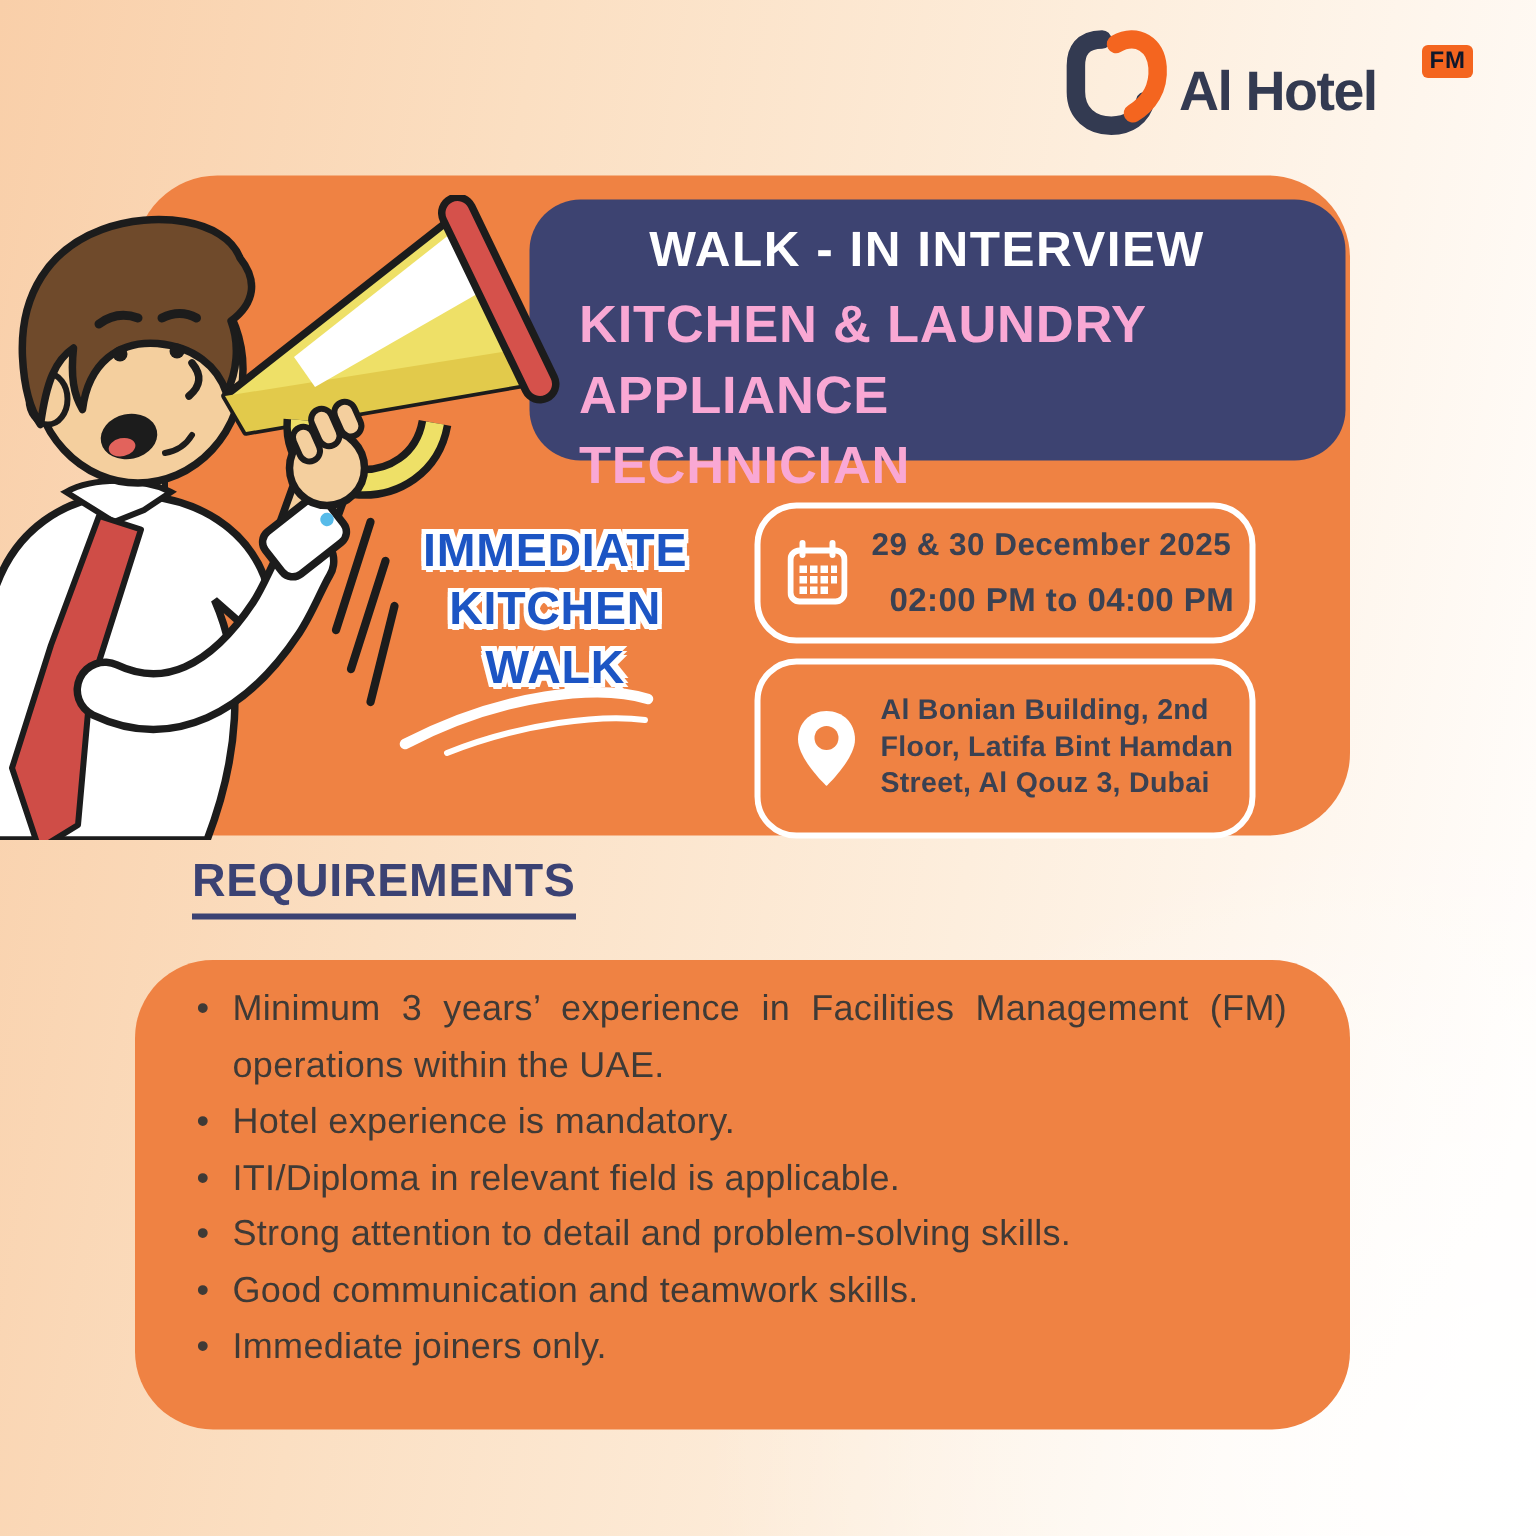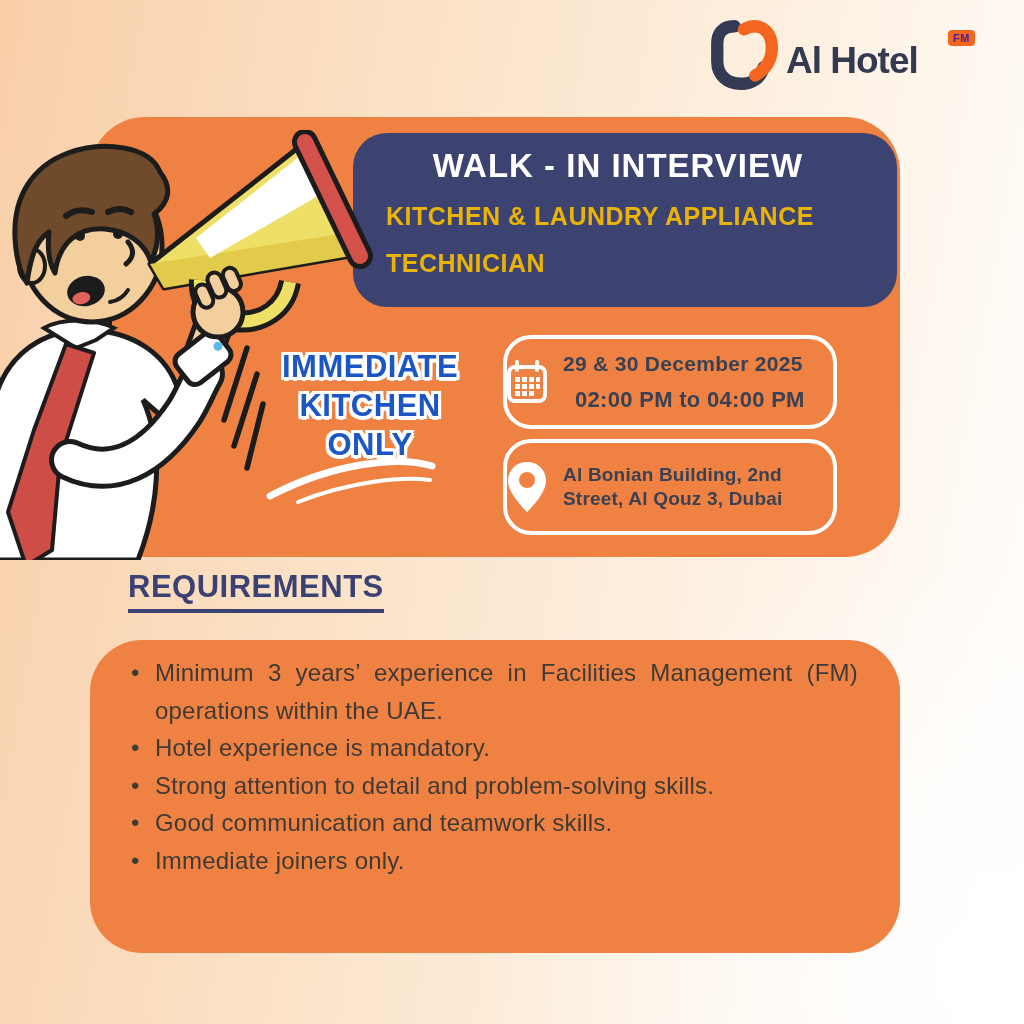--- a/index.html
+++ b/index.html
@@ -7,39 +7,39 @@
     position:relative;width:1024px;height:1024px;overflow:hidden;
     font-family:"Liberation Sans",sans-serif;
     background:
       radial-gradient(90% 70% at 100% 95%, #ffffff 0%, rgba(255,255,255,0) 60%),
       linear-gradient(100deg,#f9cfa9 0%,#fbdfc2 30%,#fdeedd 62%,#fffdfb 95%);
   }
   
   .logo-wrap{position:absolute;left:707px;top:16px;width:300px;height:90px;}
   .logo-text{position:absolute;left:79px;top:24px;font-size:37px;font-weight:700;
     color:#333a51;letter-spacing:-1px;white-space:nowrap;}
-  .fm-badge{position:absolute;left:241px;top:14px;background:#f4651f;color:#4c1d95;
-    font-size:11px;font-weight:700;padding:2px 5px;border-radius:4px;letter-spacing:.5px;}
+  .fm-badge{position:absolute;left:241px;top:14px;background:#f4651f;color:#0f172a;
+    font-size:16px;font-weight:700;padding:2px 5px;border-radius:4px;letter-spacing:.5px;}
   
   .hero{position:absolute;left:90px;top:117px;width:810px;height:440px;
     background:#ef8243;border-radius:55px;}
   .navy{position:absolute;left:263px;top:16px;width:544px;height:174px;
     background:#3d4371;border-radius:34px;}
   .walk-title{position:absolute;left:0;right:14px;top:14px;text-align:center;
     color:#ffffff;font-size:33px;font-weight:800;letter-spacing:1px;white-space:nowrap;}
-  .role{position:absolute;left:33px;top:60px;color:#eab308;font-size:25px;
+  .role{position:absolute;left:33px;top:60px;color:#f9a8d4;font-size:35px;
     font-weight:800;line-height:47px;letter-spacing:.5px;}
   .highlight{position:absolute;left:192px;top:230px;font-size:31px;font-weight:800;
     color:#1c55c4;line-height:39px;letter-spacing:.5px;
     text-shadow:-3px -3px 0 #fff,3px -3px 0 #fff,-3px 3px 0 #fff,3px 3px 0 #fff,
       -3px 0 0 #fff,3px 0 0 #fff,0 -3px 0 #fff,0 4px 0 #fff;text-align:center;}
   .card{position:absolute;left:413px;width:334px;border:4px solid #ffffff;
     border-radius:28px;box-sizing:border-box;display:flex;align-items:center;}
-  .card.date{top:218px;height:94px;}
-  .card.loc{top:322px;height:96px;}
+  .card.date{top:218px;height:94px;padding-left:18px;}
+  .card.loc{top:322px;height:120px;padding-left:24px;}
   .card .txt{margin-left:16px;color:#3a4152;}
   .date-line1{font-size:21px;font-weight:800;letter-spacing:.3px;}
   .date-line2{font-size:22px;font-weight:800;margin-top:11px;letter-spacing:.3px;margin-left:12px;}
   .loc-line{font-size:19px;font-weight:800;line-height:24.5px;letter-spacing:.2px;}
   
   .req-heading{position:absolute;left:128px;top:569px;font-size:31px;font-weight:800;
     color:#3b4273;letter-spacing:.5px;border-bottom:4px solid #3b4273;padding-bottom:4px;text-align:right;}
   .req-panel{position:absolute;left:90px;top:640px;width:810px;height:313px;
     background:#ef8243;border-radius:52px;box-sizing:border-box;padding:14px 42px 0 38px;}
   .req-list{list-style:none;margin:0;padding:0;font-size:24px;line-height:37.5px;
@@ -69,21 +69,21 @@
       <div class="walk-title">WALK - IN INTERVIEW</div>
       <div class="role">
         <div>KITCHEN &amp; LAUNDRY APPLIANCE</div>
         <div>TECHNICIAN</div>
       </div>
     </div>
 
     <div class="highlight">
       <div>IMMEDIATE</div>
       <div>KITCHEN</div>
-      <div>ONLY</div>
+      <div>WALK</div>
     </div>
 
     <div class="card date">
       <svg width="40" height="46" viewBox="0 0 40 46">
         <rect x="2" y="8" width="36" height="34" rx="6" fill="none" stroke="#ffffff" stroke-width="4"></rect>
         <line x1="10" y1="3" x2="10" y2="11" stroke="#ffffff" stroke-width="4" stroke-linecap="round"></line>
         <line x1="30" y1="3" x2="30" y2="11" stroke="#ffffff" stroke-width="4" stroke-linecap="round"></line>
         <g fill="#ffffff">
           <rect x="8" y="18" width="5" height="5"></rect>
             <rect x="15" y="18" width="5" height="5"></rect>
@@ -104,20 +104,21 @@
       </div>
     </div>
 
     <div class="card loc">
       <svg width="40" height="52" viewBox="0 0 40 52">
         <path d="M20 1 C9 1 1 9 1 20 C1 33 20 51 20 51 C20 51 39 33 39 20 C39 9 31 1 20 1 Z" fill="#ffffff"></path>
         <circle cx="20" cy="19" r="8" fill="#ef8243"></circle>
       </svg>
       <div class="txt">
         <div class="loc-line">Al Bonian Building, 2nd</div>
+        <div class="loc-line">Floor, Latifa Bint Hamdan</div>
         <div class="loc-line">Street, Al Qouz 3, Dubai</div>
       </div>
     </div>
   </div>
 
   <svg class="man-svg" width="460" height="430" viewBox="0 0 460 430">
 
     <rect x="68" y="176" width="42" height="26" fill="#f4cf9e" stroke="#1c1c1c" stroke-width="4"></rect>
 
     <path d="M -6 430 L -6 272 C 6 224 44 198 90 200 C 134 202 164 224 176 254
@@ -182,19 +183,20 @@
       <path d="M 298 372 C 348 352 402 346 430 350" stroke-width="4"></path>
     </g>
   </svg>
 
   <div class="req-heading">REQUIREMENTS</div>
 
   <div class="req-panel">
     <ul class="req-list">
       <li>Minimum 3 years’ experience in Facilities Management (FM) operations within the UAE.</li>
       <li>Hotel experience is mandatory.</li>
+      <li>ITI/Diploma in relevant field is applicable.</li>
       <li>Strong attention to detail and problem-solving skills.</li>
       <li>Good communication and teamwork skills.</li>
       <li>Immediate joiners only.</li>
     </ul>
   </div>
 
 </div>
 
 </body></html>

